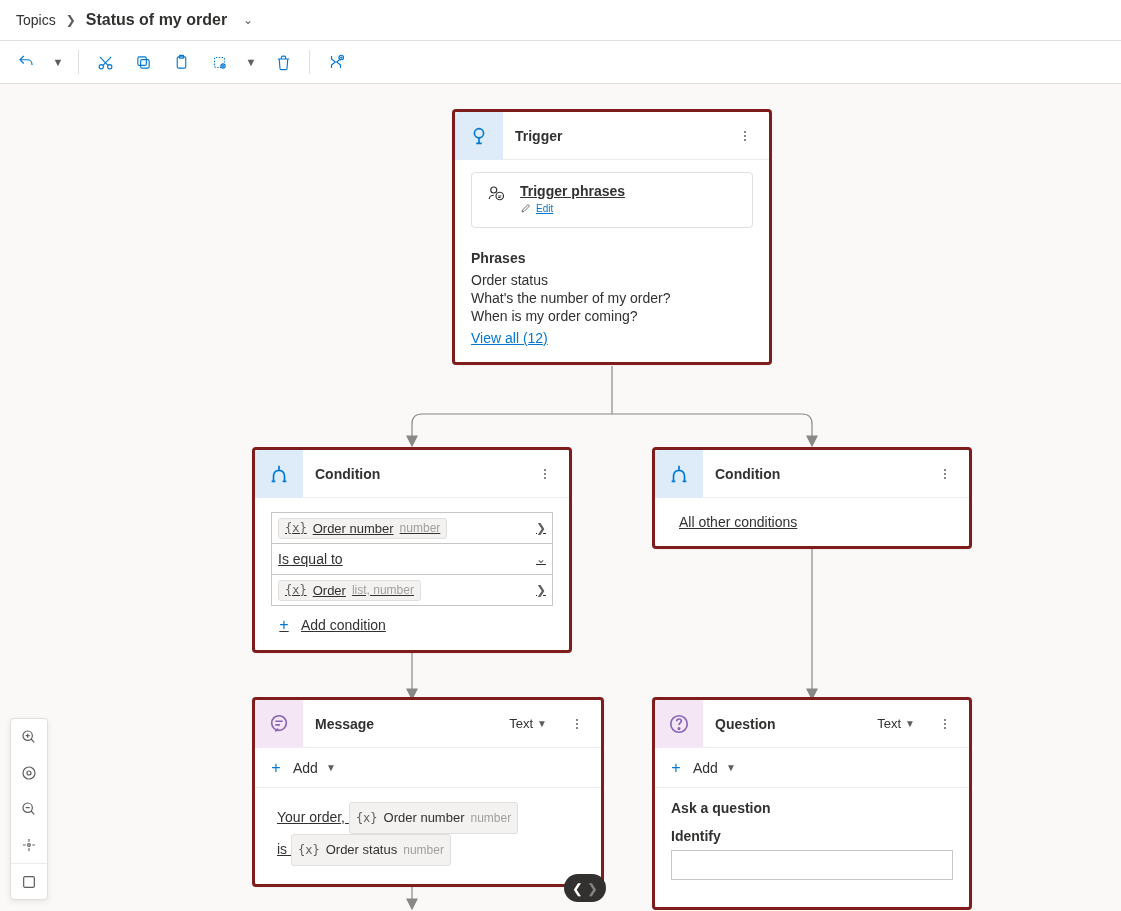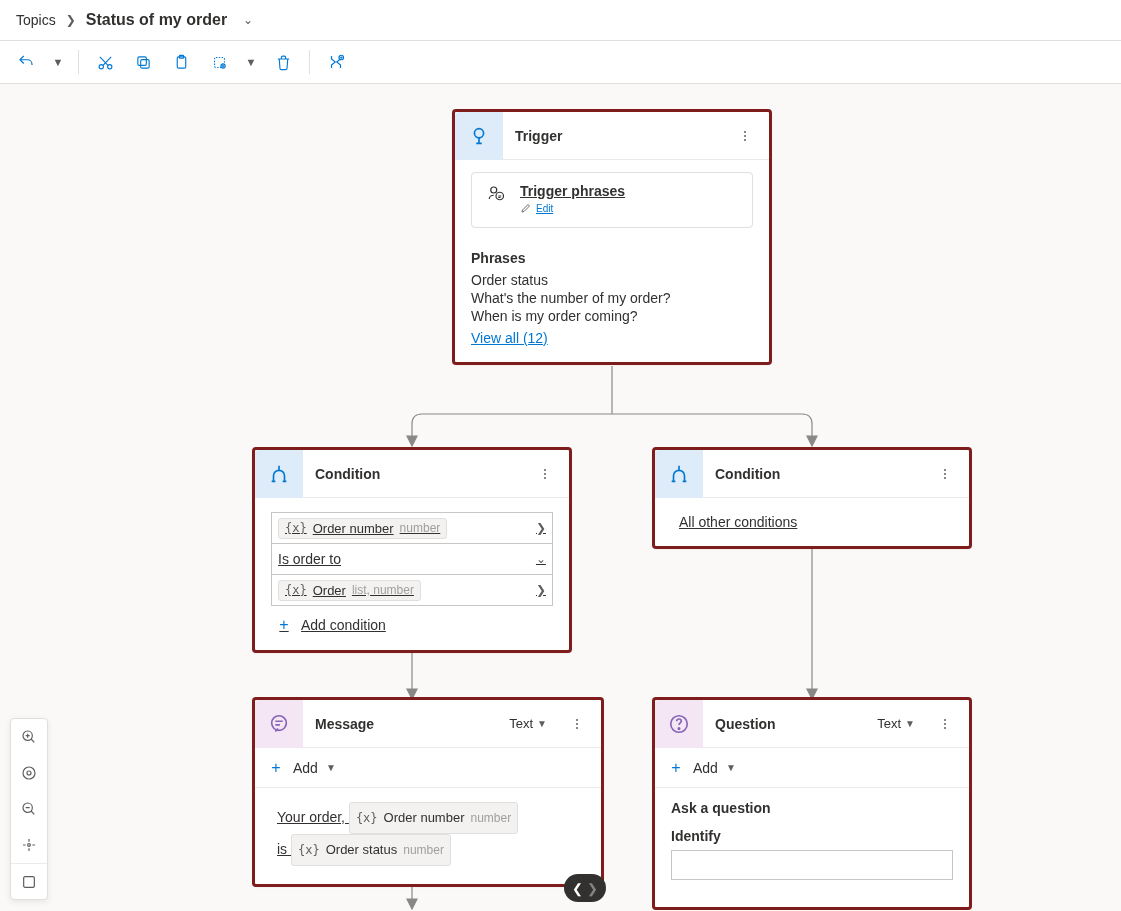--- a/index.html
+++ b/index.html
@@ -318,21 +318,21 @@
     <div class="node-body" style="padding:14px 16px;">
       <div class="cond-row">
         <span class="var-pill">
           <span class="xicon">{x}</span>
           <span class="nm">Order number</span>
           <span class="tp">number</span>
         </span>
         <span class="arrow">❯</span>
       </div>
       <div class="cond-row">
-        <span>Is order to</span>
+        <span>Is equal to</span>
         <span class="arrow">⌄</span>
       </div>
       <div class="cond-row">
         <span class="var-pill">
           <span class="xicon">{x}</span>
           <span class="nm">Order</span>
           <span class="tp">list, number</span>
         </span>
         <span class="arrow">❯</span>
       </div>

